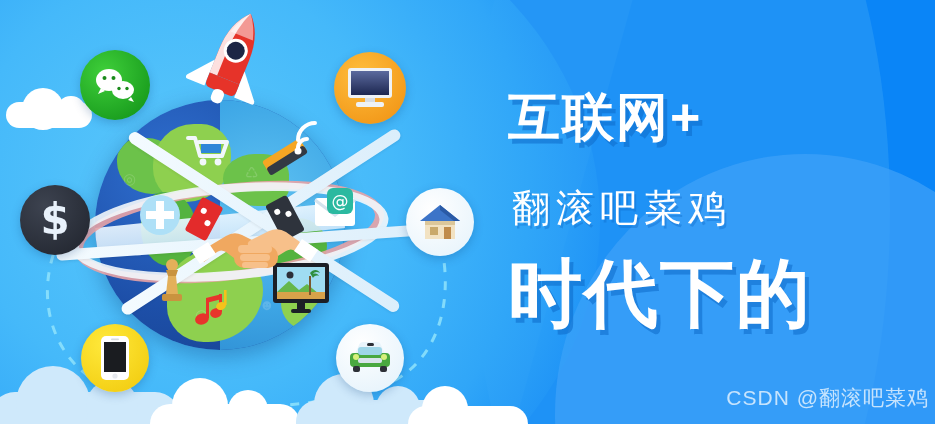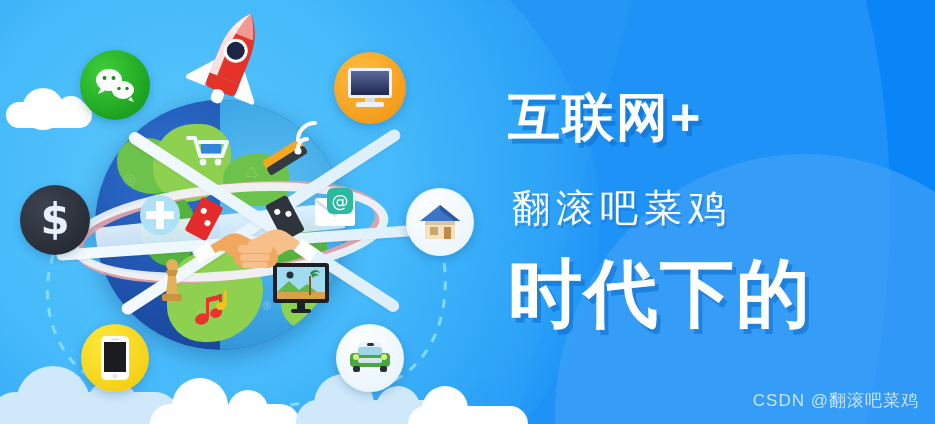--- a/index.html
+++ b/index.html
@@ -101,22 +101,22 @@
     letter-spacing:6px;white-space:nowrap;
     text-shadow:2px 3px 0 rgba(13,105,200,.38);
   }
   .head3{
     position:absolute;left:0;top:256px;
     font-size:74px;line-height:76px;font-weight:bold;color:#ffffff;
     letter-spacing:2px;white-space:nowrap;
     text-shadow:4px 5px 0 rgba(13,105,200,.55);
   }
   .watermark{
-    position:absolute;right:16px;bottom:12px;
-    font-size:17px;color:rgba(255,255,255,.72);letter-spacing:1px;white-space:nowrap;text-align:right;
+    position:absolute;right:6px;bottom:12px;
+    font-size:21px;color:rgba(255,255,255,.72);letter-spacing:1px;white-space:nowrap;text-align:right;
   }
   
   .dashpath{position:absolute;left:0;top:0;width:935px;height:424px;pointer-events:none;}
 </style>
 </head>
 <body>
 
 <div id="poster">
 
   <div class="bg-base"></div>

